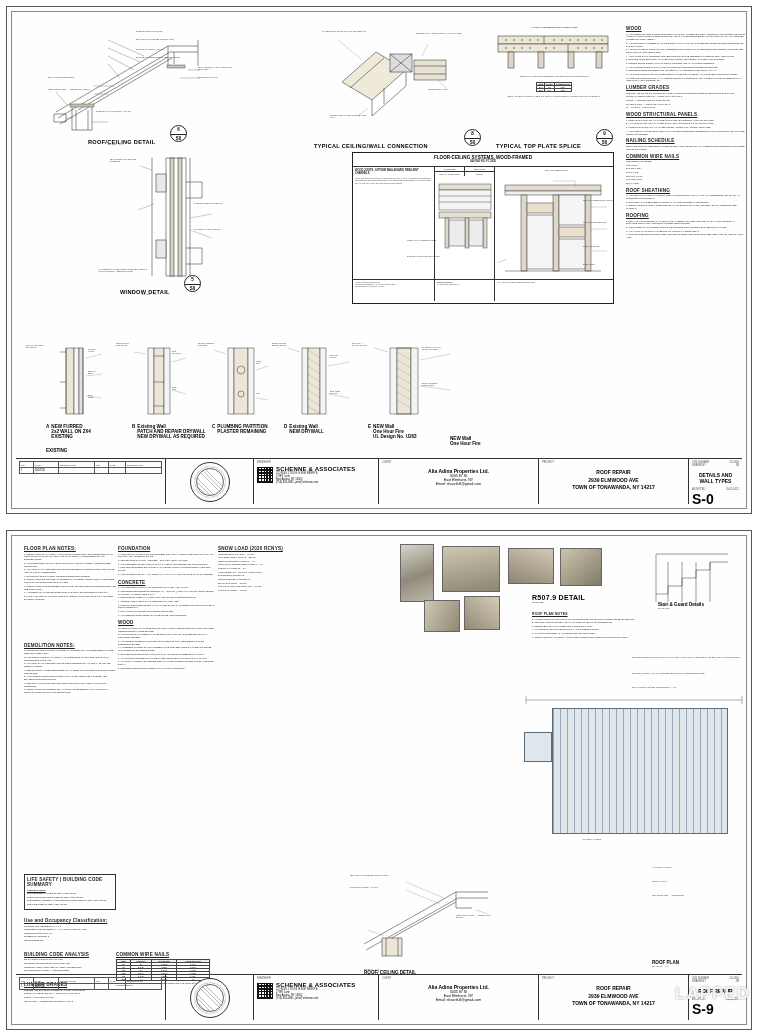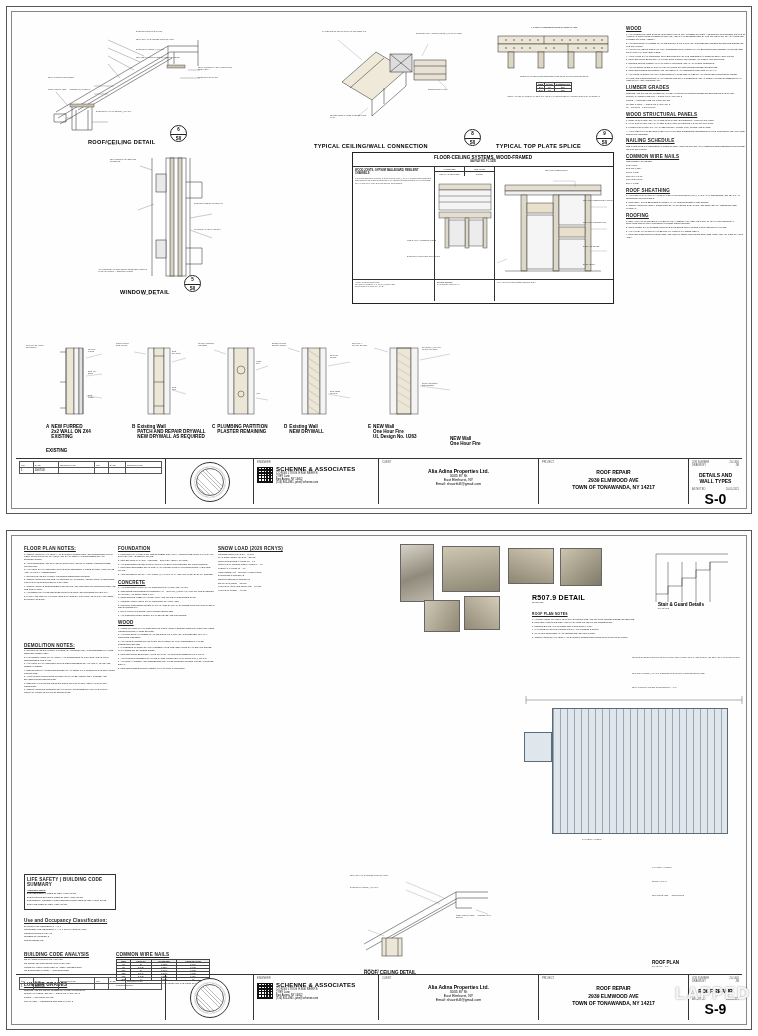--- a/index.html
+++ b/index.html
@@ -116,21 +116,21 @@
     position: absolute; inset: 5px;
     border: .6px solid #666; border-radius: 50%;
     background-image: repeating-linear-gradient(45deg,#bbb 0 .4px,transparent .4px 3px);
   }
   .firm-name { font-size: 6px; font-weight: bold; letter-spacing: .2px; }
   .firm-sub  { font-size: 2.7px; letter-spacing: .4px; }
   .firm-line { font-size: 2.6px; }
   .client-name { font-size: 5px; font-weight: bold; text-align: center; }
   .client-line { font-size: 3.6px; text-align: center; }
   .proj-line { font-size: 5px; font-weight: bold; text-align: center; line-height: 1.5; }
-  .sheet-num { font-size: 14px; font-weight: bold; text-align: center; }
+  .sheet-num { font-size: 14px; font-weight: bold; }
   .sheet-title { font-size: 5px; font-weight: bold; text-align: center; }
   .qr {
     width: 16px; height: 16px;
     background: #fff;
     background-image:
       repeating-linear-gradient(0deg,#111 0 1.4px,transparent 1.4px 2.8px),
       repeating-linear-gradient(90deg,#111 0 1.4px,transparent 1.4px 2.8px);
     border: .6px solid #111;
   }
 

